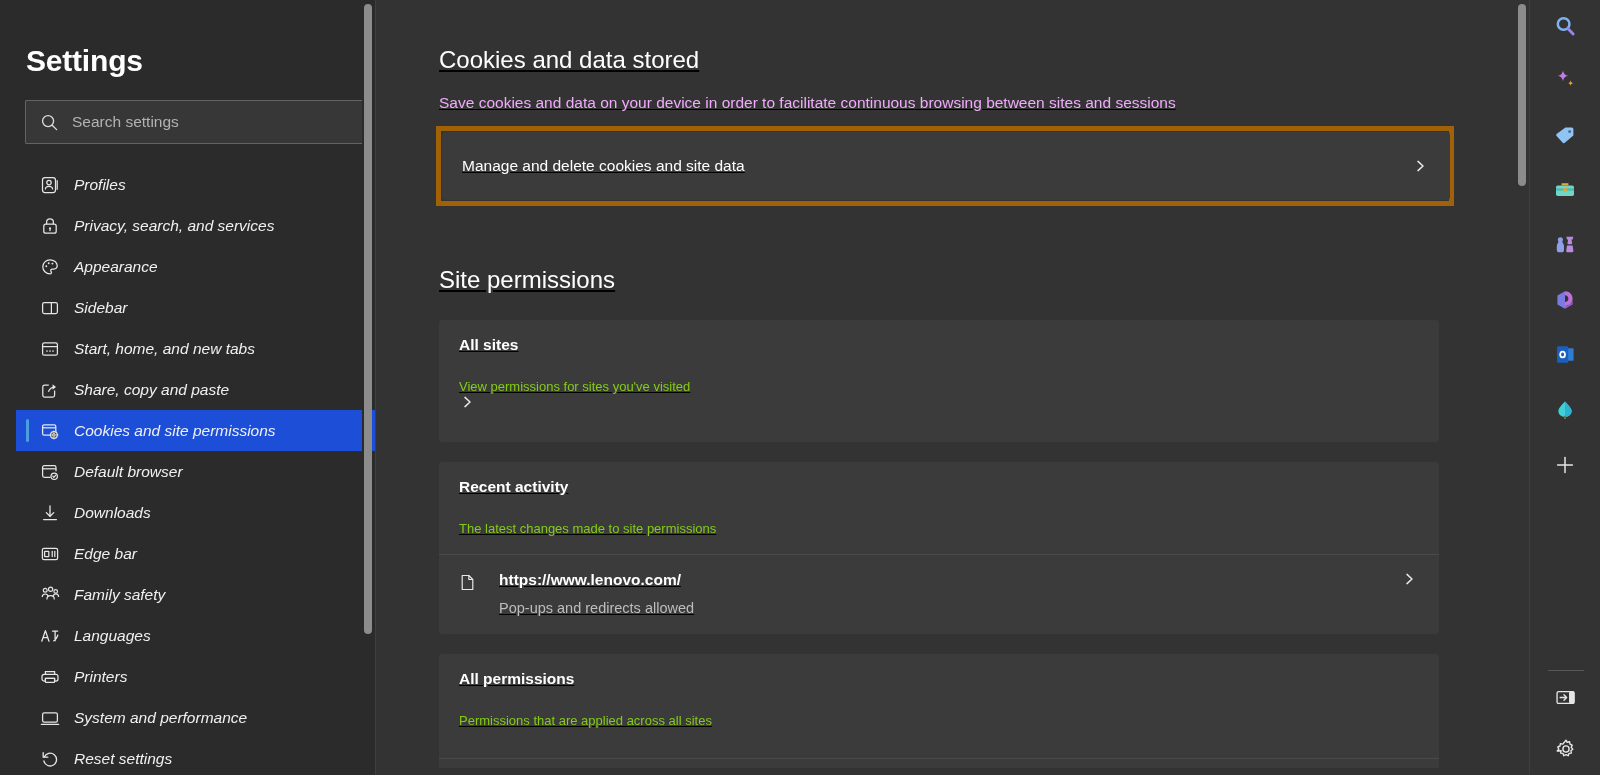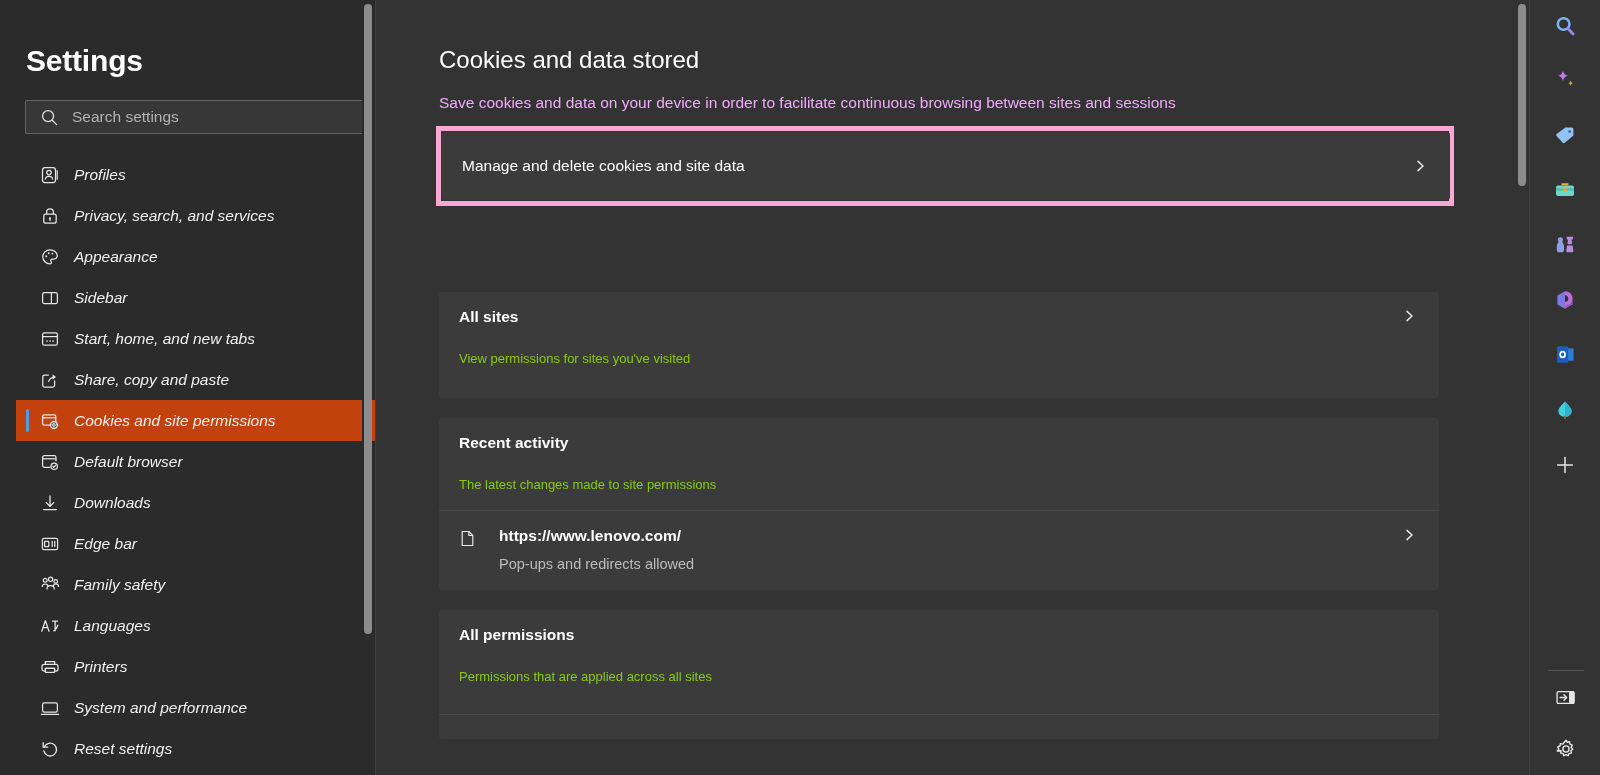--- a/index.html
+++ b/index.html
@@ -28,21 +28,21 @@
   }
   .settings-title {
     color: #ffffff;
     font-size: 30px;
     font-weight: bold;
     letter-spacing: -0.2px;
     padding: 44px 0 0 10px;
   }
   .search-wrap {
     margin: 22px 10px 0 9px;
-    height: 34px;
+    height: 44px;
     border: 1px solid #636363;
     background: #373737;
     display: flex;
     align-items: center;
     border-radius: 1px;
   }
   .search-icon {
     width: 46px;
     display: flex; align-items: center; justify-content: center;
     flex: 0 0 46px;
@@ -61,21 +61,21 @@
 
   .nav-list { margin-top: 20px; font-style: italic; }
   .nav-item {
     position: relative;
     display: flex;
     align-items: center;
     height: 41px;
     padding-left: 24px;
     cursor: default;
   }
-  .nav-item.selected { background: #c2410c; }
+  .nav-item.selected { background: #1d4ed8; }
   .nav-item.selected::before {
     content: "";
     position: absolute;
     left: 10px; top: 9px;
     width: 3px; height: 23px;
     background: #4A9FE0;
     border-radius: 2px;
   }
   .nav-ico {
     width: 34px; flex: 0 0 34px;
@@ -111,38 +111,39 @@
 
   
   .main {
     position: relative;
     flex: 1 1 auto;
     height: 768px;
     background: #333333;
     padding-left: 63px;
     padding-right: 0;
     overflow: hidden;
+    text-decoration: underline;
   }
   .main-inner { width: 1010px; }
 
   .section-title {
     color: #ffffff;
     font-size: 24px;
     font-weight: 400;
     padding-top: 46px;
   }
   .section-desc {
     color: #f0abfc;
     font-size: 15.5px;
     padding-top: 20px;
   }
 
   .highlight-box {
     margin-top: 14px;
-    border: 5px solid #f9a8d4;
+    border: 5px solid #a16207;
     padding: 1px;
     width: 1018px;
     margin-left: -3px;
   }
 
   .card {
     background: #3B3B3B;
     border-radius: 3px;
     width: 1000px;
   }
@@ -161,21 +162,21 @@
     font-weight: bold;
   }
   .row-title.plain { font-weight: 400; }
   .row-sub {
     color: #84cc16;
     font-size: 13px;
     margin-top: 25px;
   }
   .chev { color: #e8e8e8; flex: 0 0 auto; display: flex; align-items: center; }
 
-  .card-block { padding: 16px 22px 18px 20px; }
+  .card-block { padding: 16px 22px 18px 20px; flex-direction: column; }
   .card-block .row-title { font-size: 15.5px; }
 
   .gap-60 { height: 60px; }
   .gap-20 { height: 20px; }
   .gap-26 { height: 26px; }
 
   .site-row {
     display: flex;
     align-items: flex-start;
     padding: 16px 22px 18px 20px;
@@ -454,20 +455,21 @@
               <svg width="16" height="16" viewBox="0 0 16 16" fill="none" stroke="#e8e8e8" stroke-width="1.5">
                 <path d="m6 3.4 5 4.6-5 4.6" stroke-linecap="round" stroke-linejoin="round"></path>
               </svg>
             </span>
           </div>
         </div>
       </div>
 
       <div class="gap-60"></div>
 
+      <div class="section-title" style="padding-top:0;">Site permissions</div>
 
       <div class="gap-26"></div>
 
       <div class="card">
         <div class="card-block" style="display:flex;align-items:flex-start;">
           <div class="texts" style="flex:1 1 auto;">
             <div class="row-title">All sites</div>
             <div class="row-sub">View permissions for sites you've visited</div>
           </div>
           <span class="chev">

